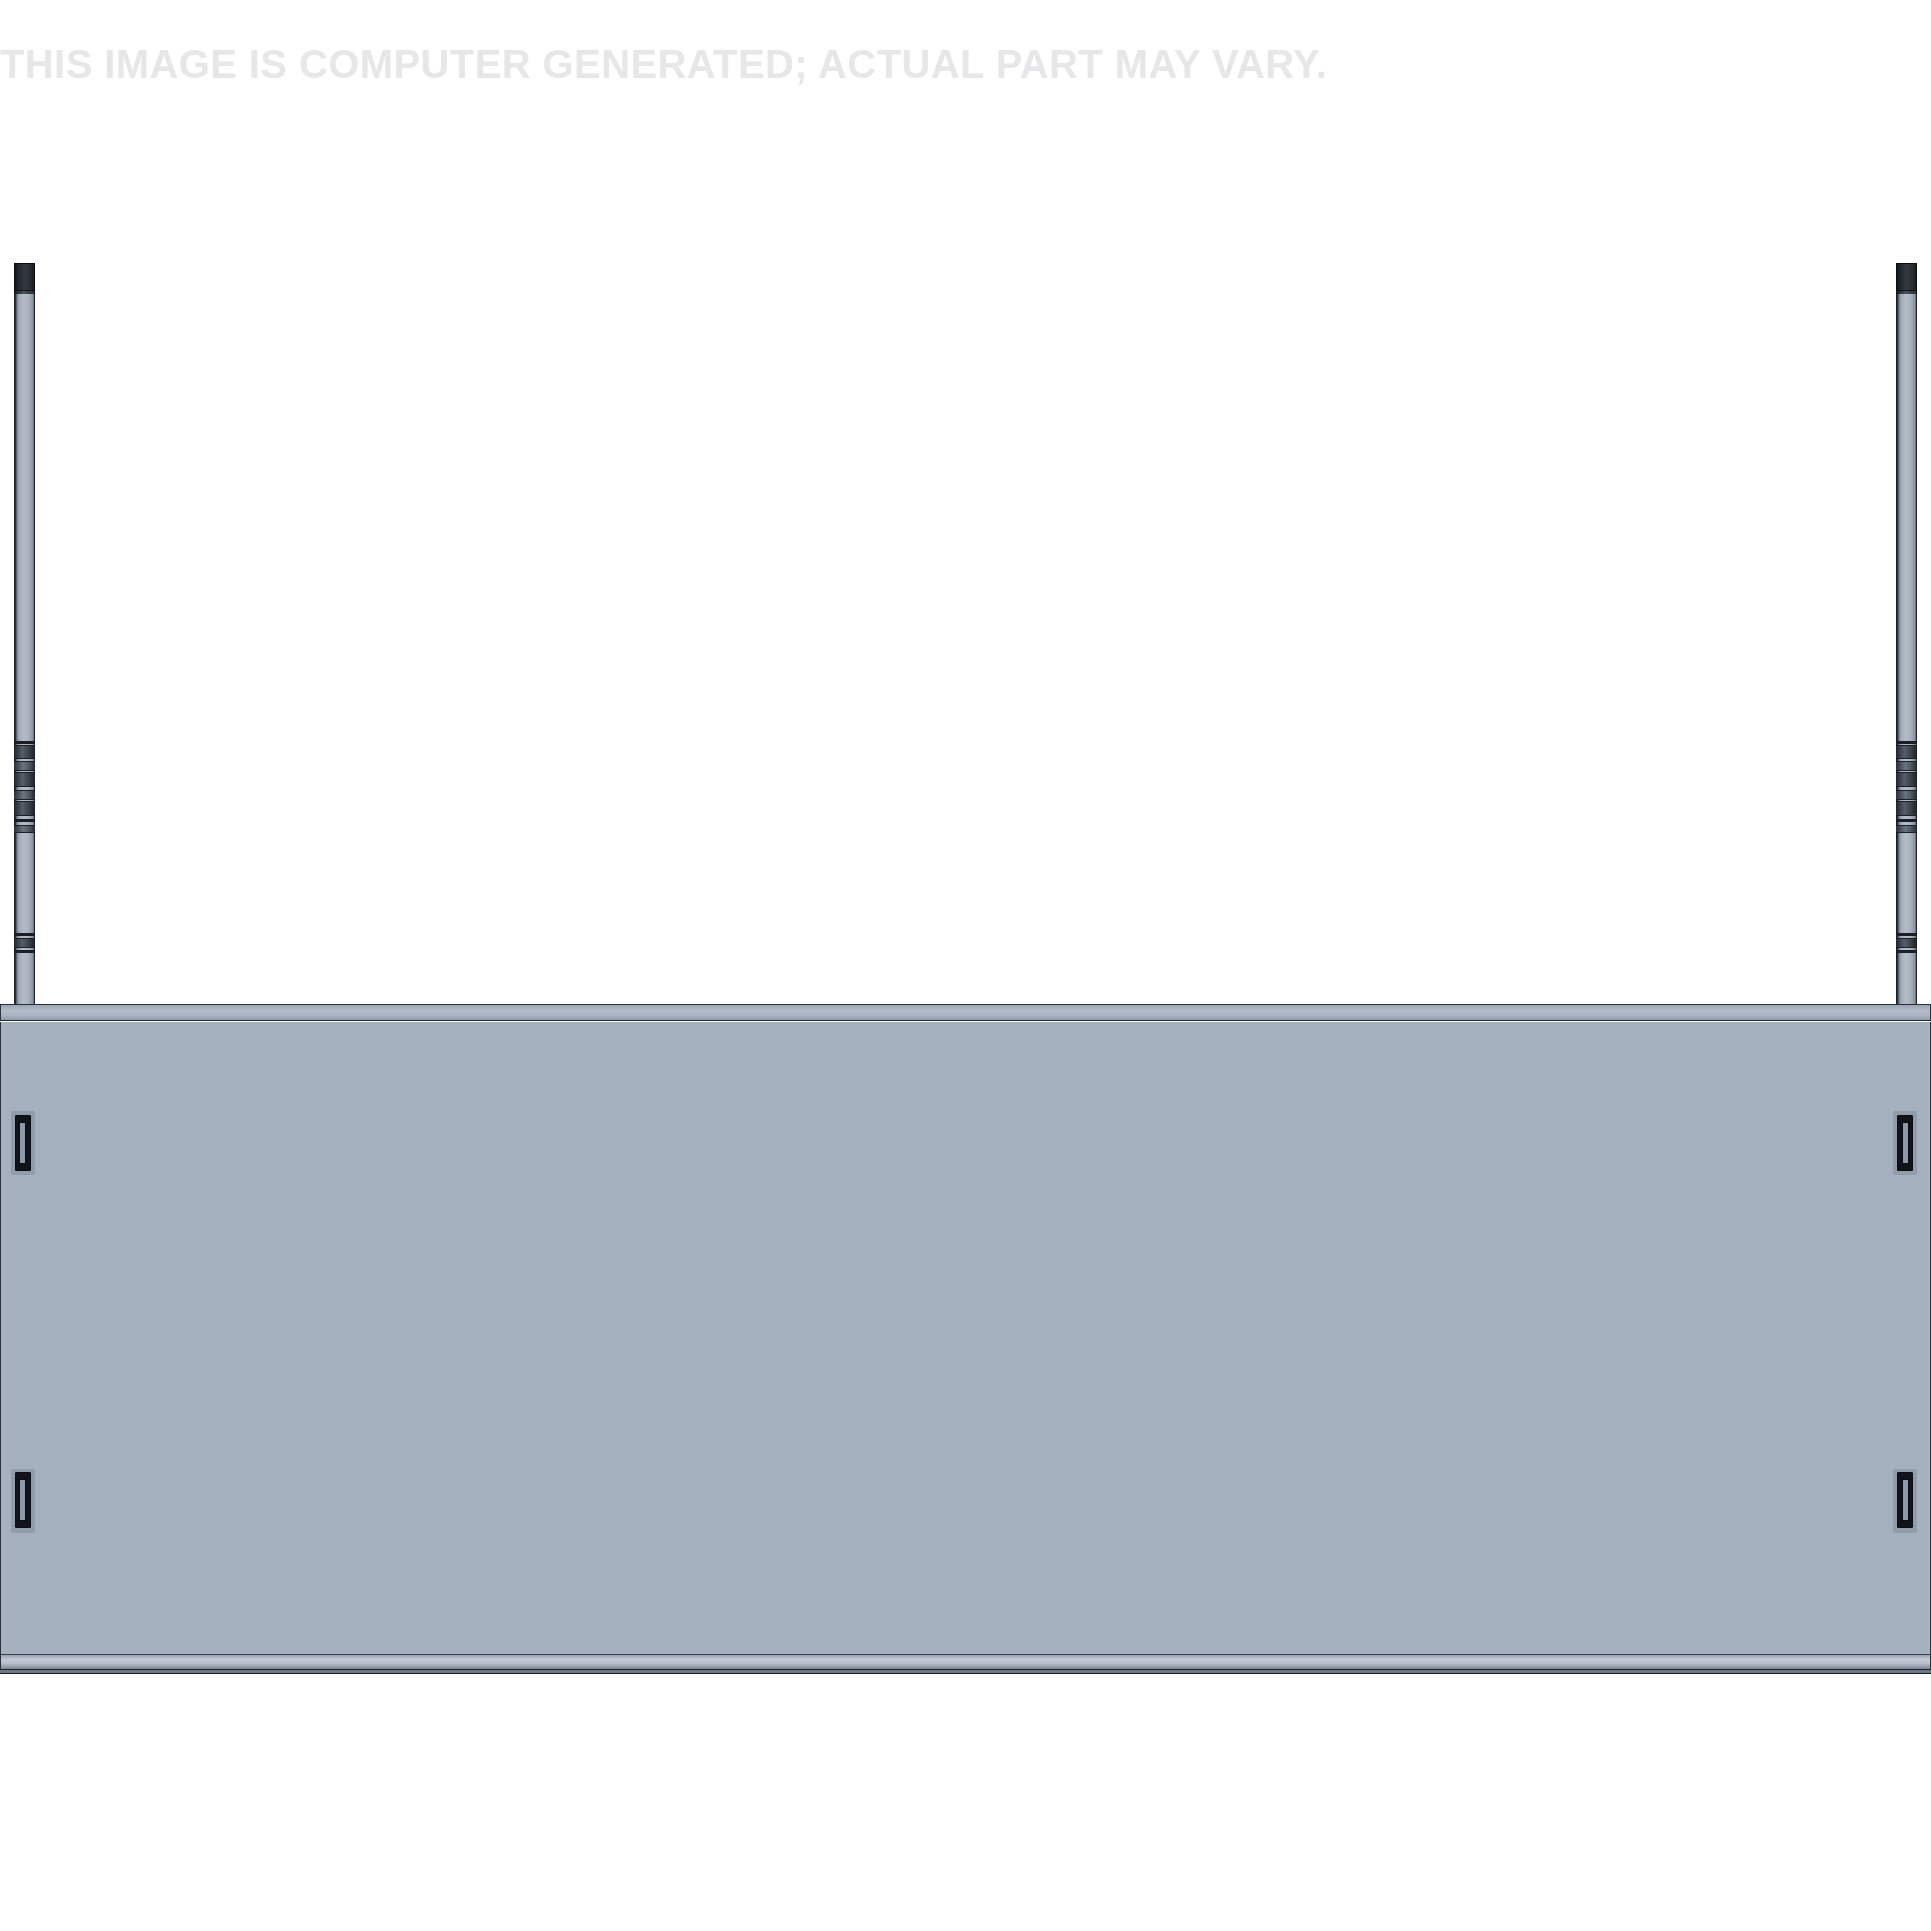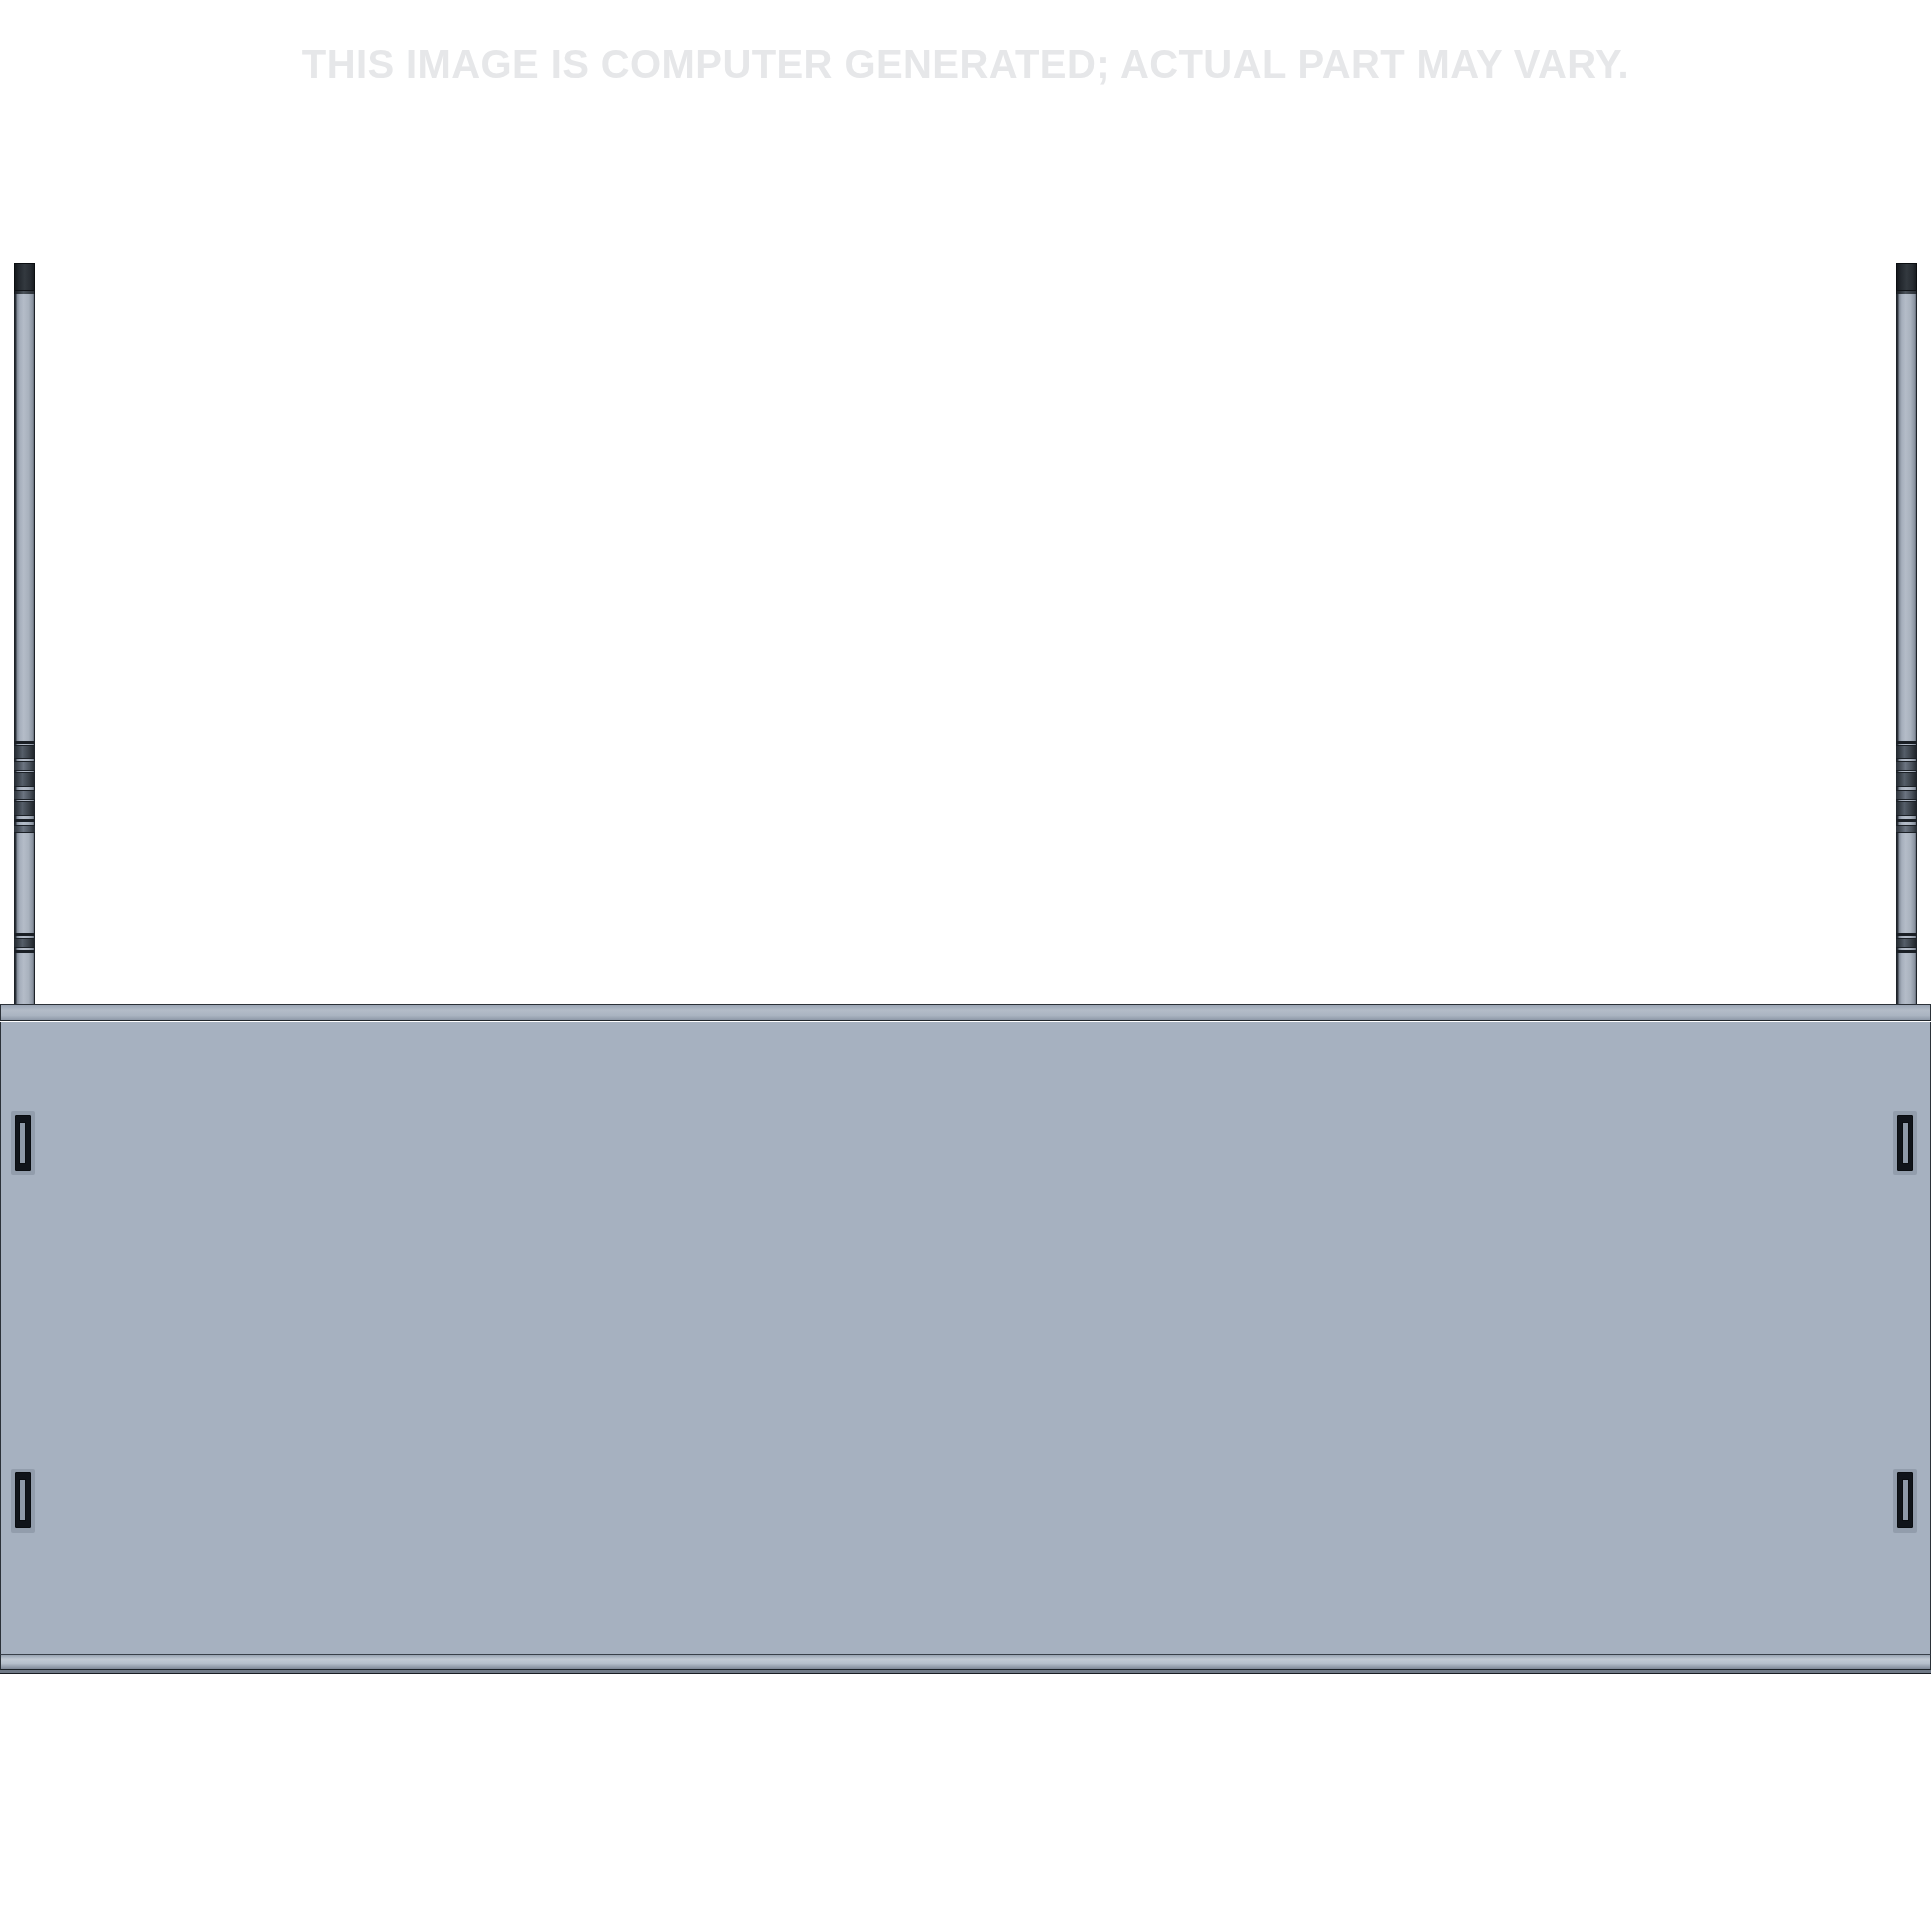--- a/index.html
+++ b/index.html
@@ -5,21 +5,21 @@
 <style>
   html,body{margin:0;padding:0;background:#ffffff;}
   body{
     width:1931px;height:1931px;position:relative;overflow:hidden;
     font-family:"Liberation Sans", sans-serif;
   }
 
   
   #watermark{
     position:absolute;left:0;top:42px;width:1931px;
-    text-align:center;
+    text-align:left;
     font-family:"Liberation Sans", sans-serif;
     font-size:40px;font-weight:bold;letter-spacing:0.4px;
     color:#e6e7e9;
     white-space:nowrap;
     user-select:none;
   }
 
   
   #scene{position:absolute;left:0;top:0;width:1931px;height:1931px;}
 

